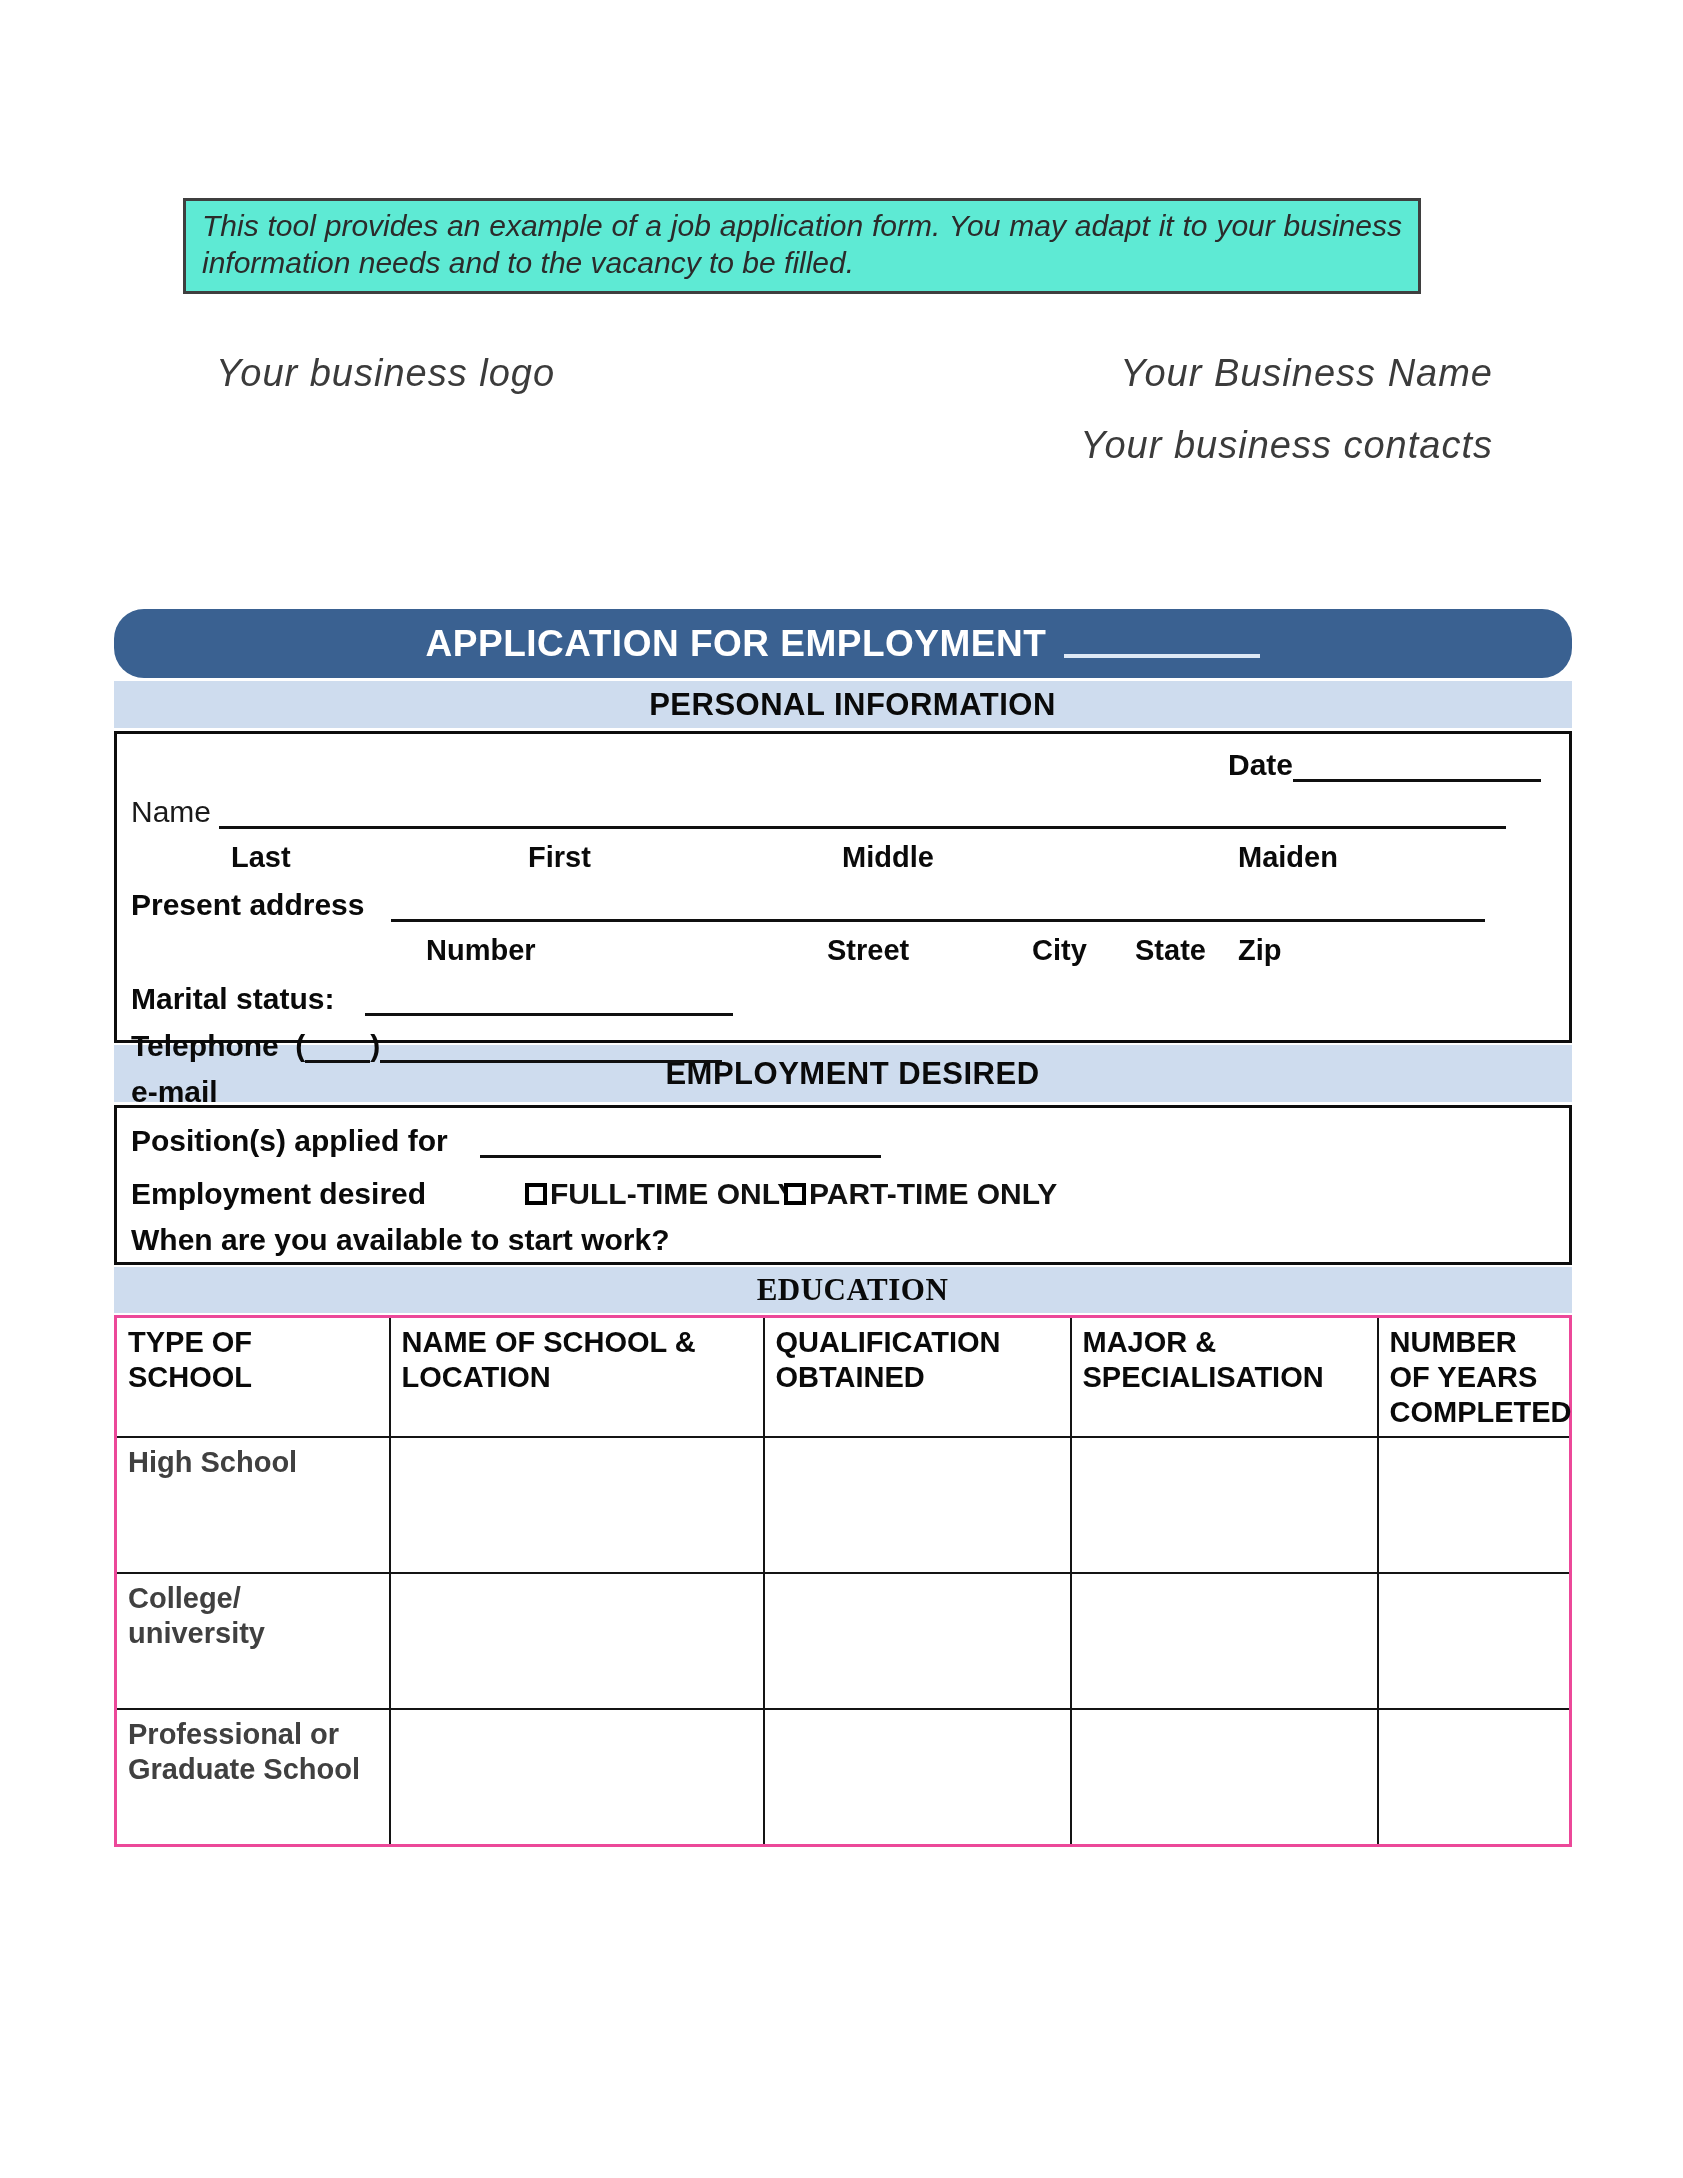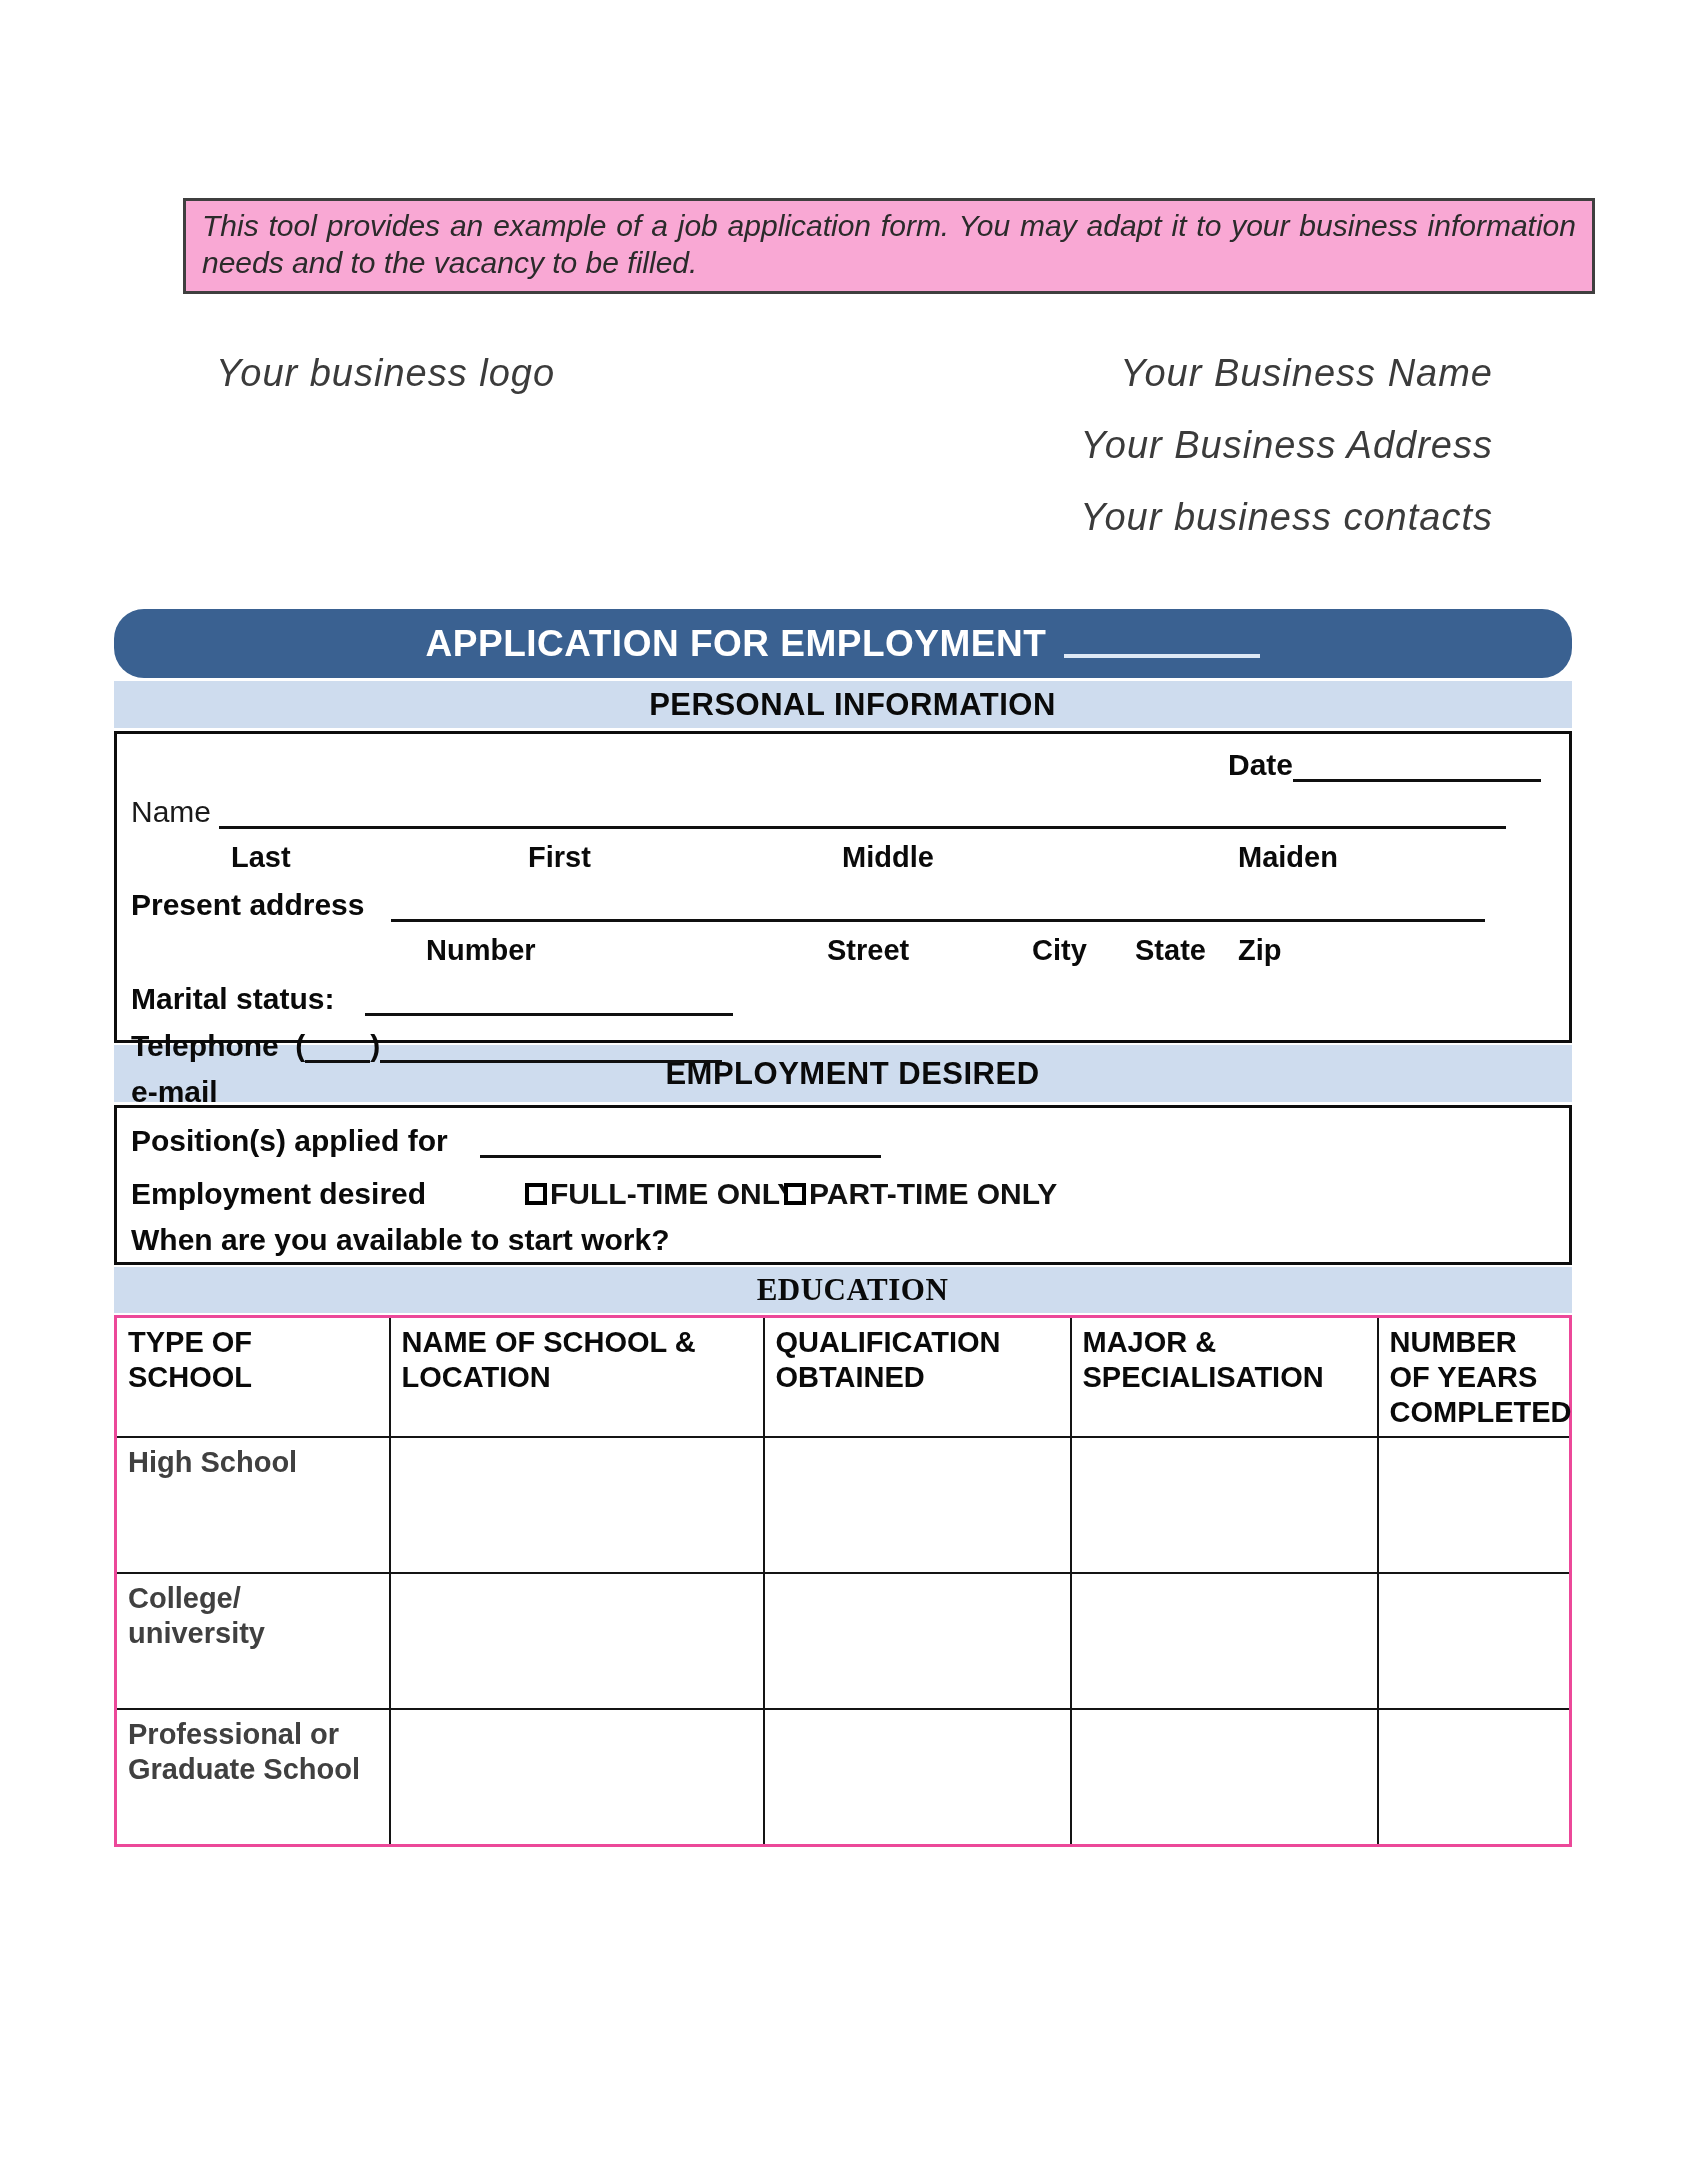--- a/index.html
+++ b/index.html
@@ -4,22 +4,22 @@
 <style>
   * { margin:0; padding:0; box-sizing:border-box; }
   body { background:#ffffff; font-family:"Liberation Sans", sans-serif; }
   .page {
     position:relative; width:1683px; height:2178px; background:#ffffff;
     color:#111; overflow:hidden;
   }
 
   
   .note-box {
-    position:absolute; left:183px; top:198px; width:1412px; min-height:85px;
-    background:#f9a8d4; border:3px solid #3f3f3f;
+    position:absolute; left:183px; top:198px; width:1238px; min-height:85px;
+    background:#5eead4; border:3px solid #3f3f3f;
     padding:7px 16px 9px 16px;
     font-style:italic; font-size:30px; line-height:1.23; color:#2b2b2b;
     text-align:justify;
   }
 
   
   .logo-placeholder {
     position:absolute; left:216px; top:352px;
     font-style:italic; font-weight:300; font-size:38px; color:#3b3b3b;
     letter-spacing:1px;
@@ -92,21 +92,20 @@
 <div class="page">
 
   <div class="note-box">
     <span>This tool provides an example of a job application form. You may adapt it to your business information needs and to the vacancy to be filled.</span>
   </div>
 
   <div class="logo-placeholder">Your business logo</div>
 
   <div class="biz-block">
     <div class="biz-line">Your Business Name</div>
-    <div class="biz-line">Your Business Address</div>
     <div class="biz-line">Your business contacts</div>
   </div>
 
   <div class="form-wrap">
 
     <div class="title-band">
       <span>APPLICATION FOR EMPLOYMENT</span>
       <span class="title-blank"></span>
     </div>
 

